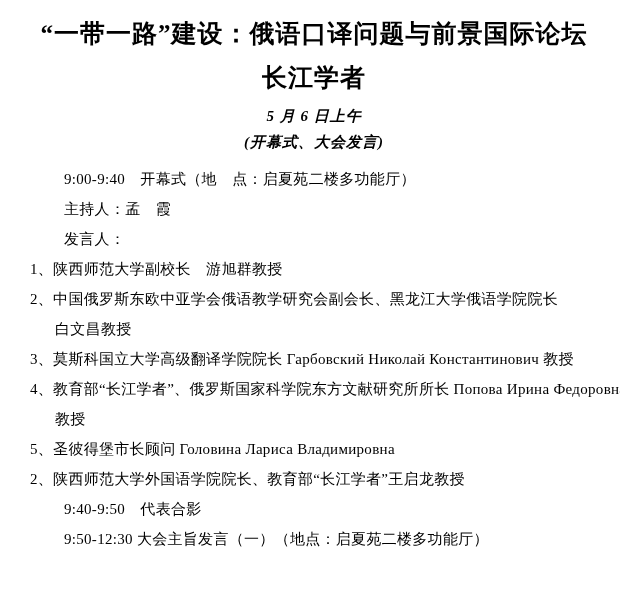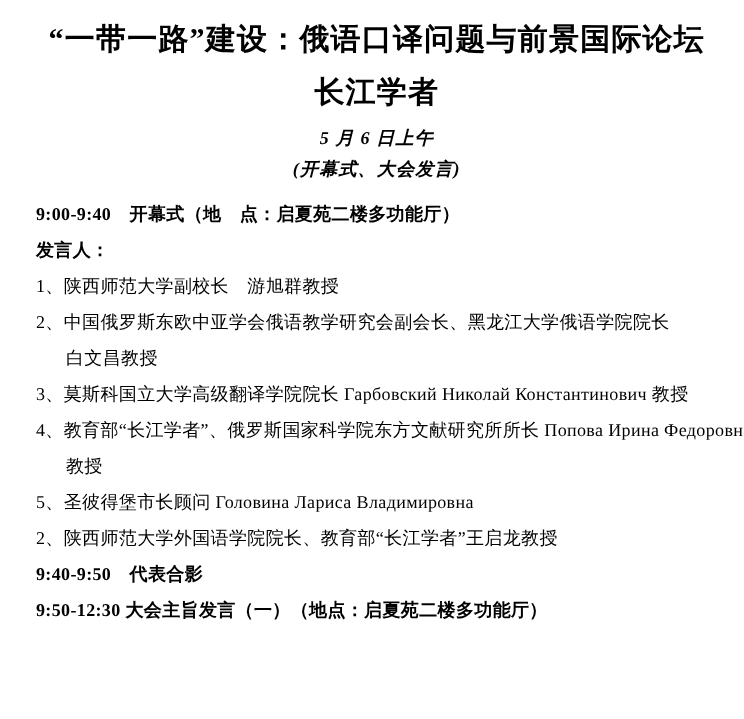--- a/index.html
+++ b/index.html
@@ -44,40 +44,42 @@
     margin-top: 16px;
   }
   .line {
     font-size: 15px;
     line-height: 17px;
     margin-bottom: 13px;
     white-space: nowrap;
     letter-spacing: 0.3px;
   }
   .bold {
-    font-weight: bold;
+    font-weight: normal;
+    margin-left: 34px;
   }
   .cont {
     padding-left: 25px;
   }
 </style>
 </head>
 <body>
 
 <div class="doc">
 
   <div class="title-block">
     <div class="title-line">“一带一路”建设：俄语口译问题与前景国际论坛</div>
     <div class="title-line">长江学者</div>
     <div class="sub-line date-line">5 月 6 日上午</div>
     <div class="sub-line">(开幕式、大会发言)</div>
   </div>
 
   <div class="body-block">
     <div class="line bold">9:00-9:40　开幕式（地　点：启夏苑二楼多功能厅）</div>
+    <div class="line bold">主持人：孟　霞</div>
     <div class="line bold">发言人：</div>
 
     <div class="line">1、陕西师范大学副校长　游旭群教授</div>
     <div class="line">2、中国俄罗斯东欧中亚学会俄语教学研究会副会长、黑龙江大学俄语学院院长</div>
     <div class="line cont">白文昌教授</div>
     <div class="line">3、莫斯科国立大学高级翻译学院院长 Гарбовский Николай Константинович 教授</div>
     <div class="line">4、教育部“长江学者”、俄罗斯国家科学院东方文献研究所所长 Попова Ирина Федоровна</div>
     <div class="line cont">教授</div>
     <div class="line">5、圣彼得堡市长顾问 Головина Лариса Владимировна</div>
     <div class="line">2、陕西师范大学外国语学院院长、教育部“长江学者”王启龙教授</div>

